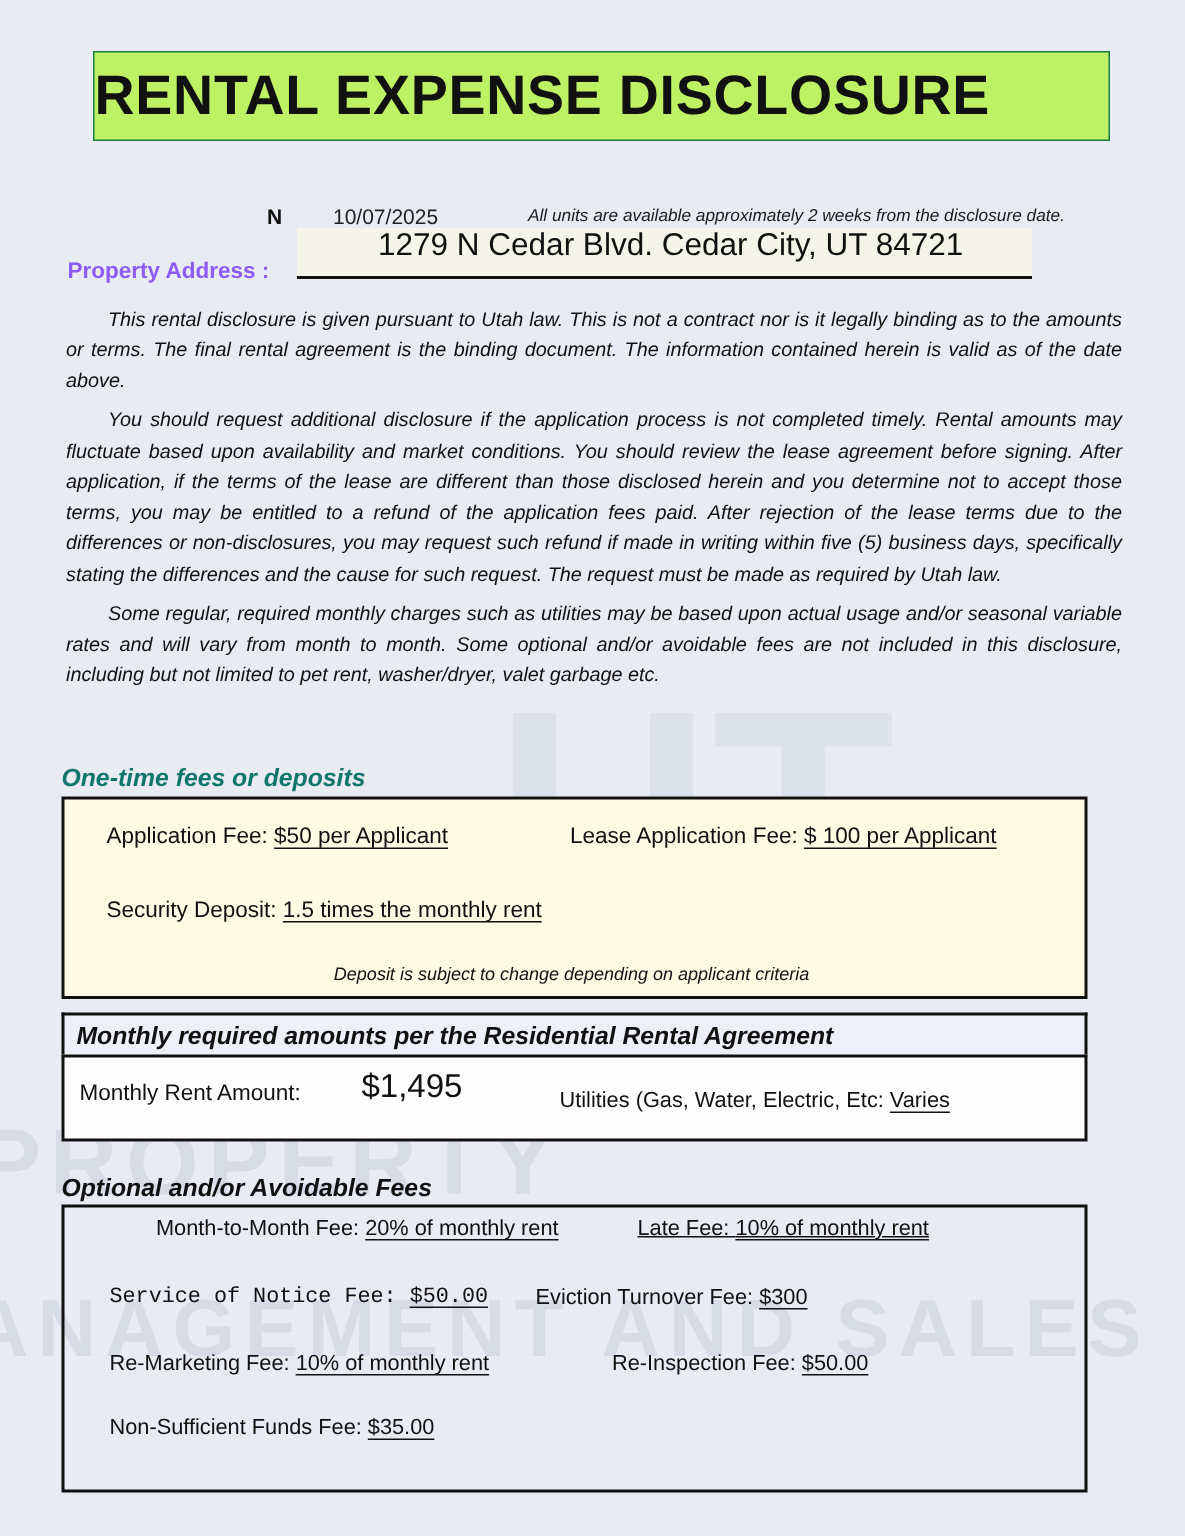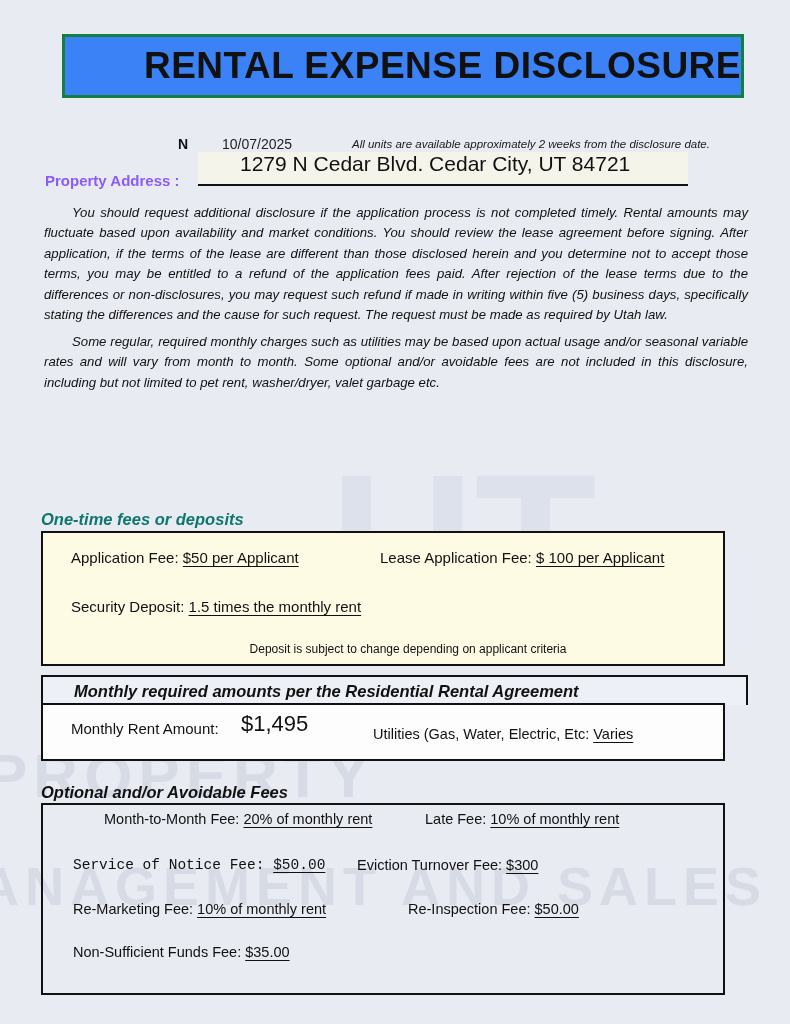--- a/index.html
+++ b/index.html
@@ -62,25 +62,25 @@
     z-index: 2;
   }
 
   
   .title-box {
     position: absolute;
     left: 62px;
     top: 34px;
     width: 676px;
     height: 58px;
-    border: 3px solid #15803d;
-    background: #3b82f6;
+    border: 1px solid #15803d;
+    background: #bef264;
     display: flex;
     align-items: center;
-    justify-content: flex-end;
+    justify-content: flex-start;
   }
   .title-box span {
     font-family: "Liberation Sans", sans-serif;
     font-weight: bold;
     font-size: 37px;
     letter-spacing: 0.5px;
     color: #111;
     white-space: nowrap;
   }
 
@@ -124,21 +124,21 @@
     position: absolute;
     left: 198px;
     top: 152px;
     width: 490px;
     border-bottom: 2px solid #111;
     height: 32px;
     background: rgba(255,252,226,0.55);
   }
   .addr-value {
     position: absolute;
-    left: 240px;
+    left: 252px;
     top: 152px;
     font-size: 21px;
     color: #111;
     font-family: "Liberation Sans", sans-serif;
     white-space: nowrap;
   }
 
   
   .body-text {
     position: absolute;
@@ -196,61 +196,60 @@
     font-size: 15px;
     color: #111;
   }
   .sec1-note {
     position: absolute;
     left: 41px;
     top: 642px;
     width: 680px;
     text-align: center;
     font-size: 12px;
-    color: #111;
-    padding-left: 27px;
+    font-style: italic;
+    color: #111;
   }
   .ul {
     text-decoration: underline;
     text-underline-offset: 3px;
   }
 
   
   .sec2-heading-box {
     position: absolute;
     left: 41px;
     top: 675px;
     width: 680px;
     height: 28px;
     border: 2px solid #111;
     border-bottom: none;
     background: #eef0f7;
     display: flex;
     align-items: center;
-    padding-left: 23px;
   }
   .sec2-heading-box span {
     padding-left: 8px;
     font-size: 16.5px;
     font-weight: bold;
     font-style: italic;
     color: #111;
   }
   .sec2-box {
     position: absolute;
     left: 41px;
     top: 703px;
     width: 680px;
     height: 54px;
     border: 2px solid #111;
     background: #fdfdfd;
   }
   .sec2-rent-label {
     position: absolute;
-    left: 71px;
+    left: 53px;
     top: 720px;
     font-size: 15px;
     color: #111;
   }
   .sec2-rent-value {
     position: absolute;
     left: 241px;
     top: 711px;
     font-size: 22px;
     color: #111;
@@ -282,21 +281,21 @@
     border: 2px solid #111;
     background: transparent;
   }
   .of {
     position: absolute;
     font-size: 14.5px;
     color: #111;
     white-space: nowrap;
   }
   .of-a { left: 73px; top: 811px; margin-left: 31px; }
-  .of-b { left: 425px; top: 811px; }
+  .of-b { left: 425px; top: 811px; text-decoration: underline; }
   .of-c { left: 73px; top: 857px; font-family: Liberation Mono, monospace; }
   .of-d { left: 357px; top: 857px; }
   .of-e { left: 73px; top: 901px; }
   .of-f { left: 408px; top: 901px; }
   .of-g { left: 73px; top: 944px; }
 </style>
 </head>
 <body>
 
 <div class="page">
@@ -315,20 +314,21 @@
 
     <div class="hdr-initials">N</div>
     <div class="hdr-date">10/07/2025</div>
     <div class="hdr-note">All units are available approximately 2 weeks from the disclosure date.</div>
 
     <div class="addr-label">Property Address :</div>
     <div class="addr-value-wrap"></div>
     <div class="addr-value">1279 N Cedar Blvd. Cedar City, UT 84721</div>
 
     <div class="body-text">
+      <p>This rental disclosure is given pursuant to Utah law. This is not a contract nor is it legally binding as to the amounts or terms. The final rental agreement is the binding document. The information contained herein is valid as of the date above.</p>
       <p>You should request additional disclosure if the application process is not completed timely. Rental amounts may fluctuate based upon availability and market conditions. You should review the lease agreement before signing. After application, if the terms of the lease are different than those disclosed herein and you determine not to accept those terms, you may be entitled to a refund of the application fees paid. After rejection of the lease terms due to the differences or non-disclosures, you may request such refund if made in writing within five (5) business days, specifically stating the differences and the cause for such request. The request must be made as required by Utah law.</p>
       <p>Some regular, required monthly charges such as utilities may be based upon actual usage and/or seasonal variable rates and will vary from month to month. Some optional and/or avoidable fees are not included in this disclosure, including but not limited to pet rent, washer/dryer, valet garbage etc.</p>
     </div>
 
     <div class="sec1-heading">One-time fees or deposits</div>
     <div class="sec1-box"></div>
     <div class="sec1-row1">
       <span>Application Fee: </span><span class="ul">$50 per Applicant</span>
     </div>
     <div class="sec1-row1b">

